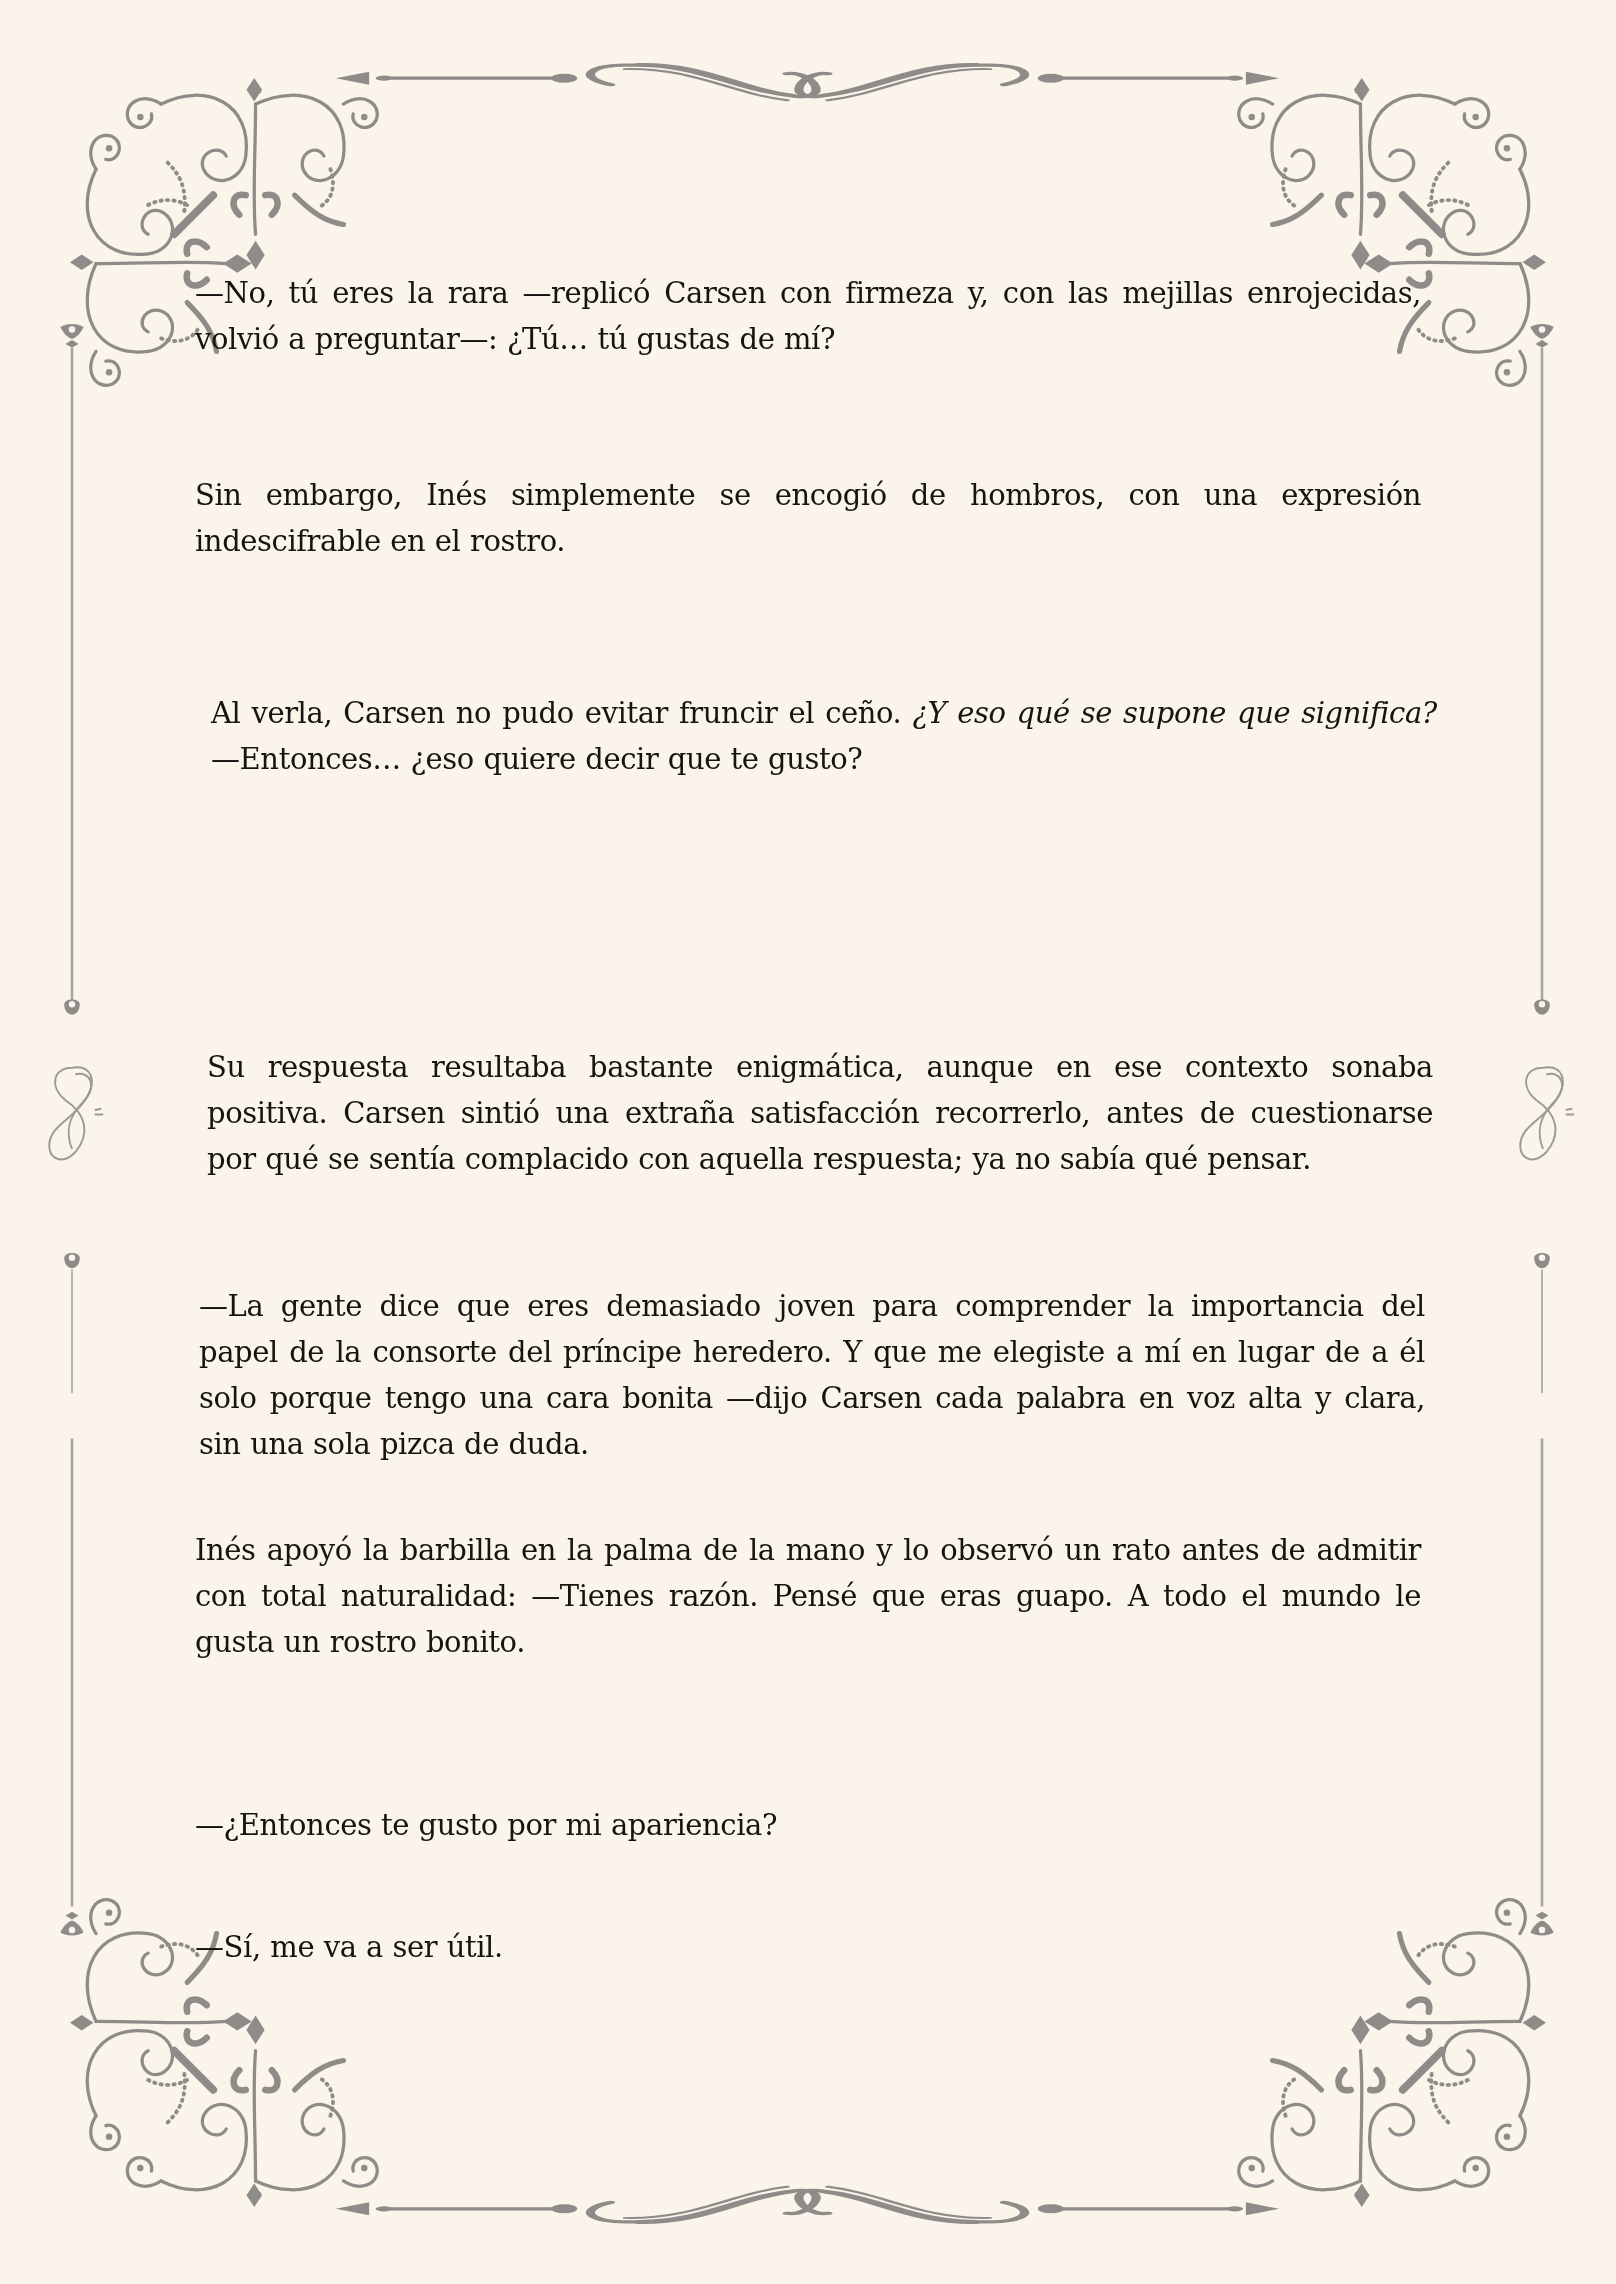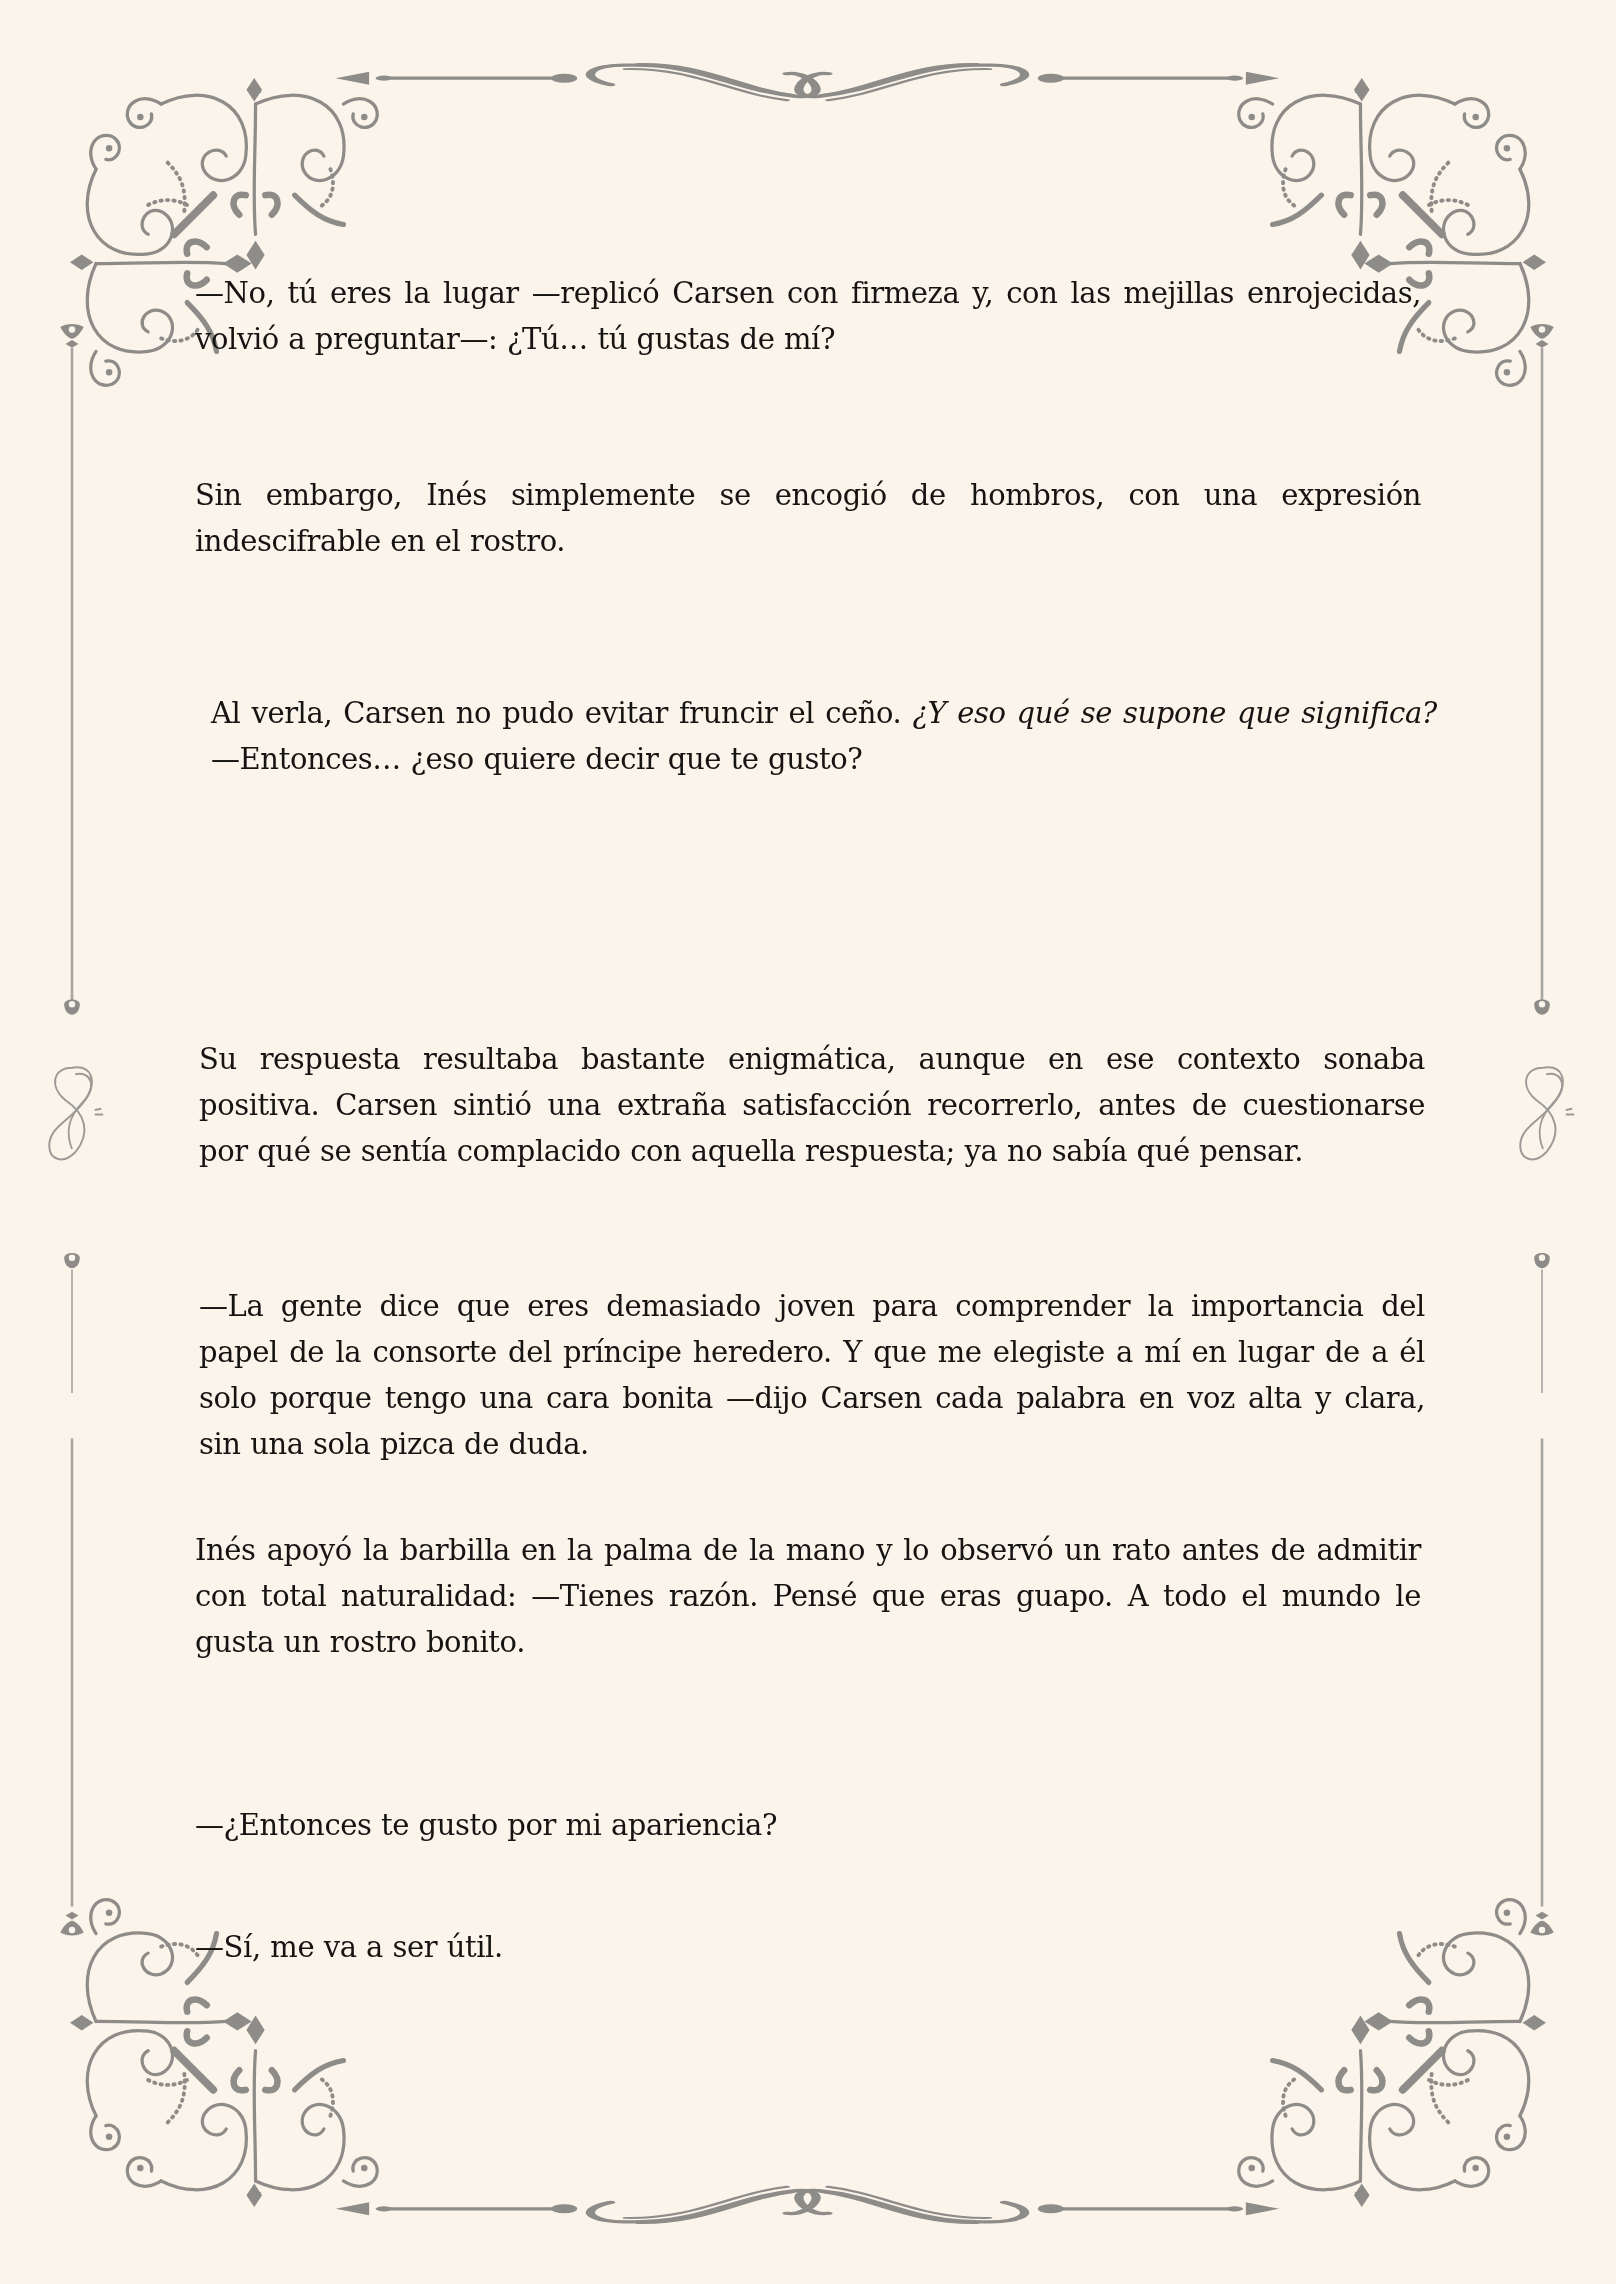--- a/index.html
+++ b/index.html
@@ -179,23 +179,23 @@
           <use href="#finial-top"></use>
         </g>
     </svg>
   </div>
   <div class="ornament" style="left:1517px; top:1061px;">
     <svg width="65" height="111" viewBox="0 0 100 170">
         <use href="#infinity-knot"></use>
       </svg>
   </div>
 
-  <p class="text-block" style="top:270px; margin:0;">—No, tú eres la lugar —replicó Carsen con firmeza y, con las mejillas enrojecidas, volvió a preguntar—: ¿Tú… tú gustas de mí?</p>
+  <p class="text-block" style="top:270px; margin:0;">—No, tú eres la rara —replicó Carsen con firmeza y, con las mejillas enrojecidas, volvió a preguntar—: ¿Tú… tú gustas de mí?</p>
   <p class="text-block" style="top:472px; margin:0;">Sin embargo, Inés simplemente se encogió de hombros, con una expresión indescifrable en el rostro.</p>
   <p class="text-block" style="top:674px; margin:16px;"><span>Al verla, Carsen no pudo evitar fruncir el ceño. </span><em>¿Y eso qué se supone que significa?</em> <span>—Entonces… ¿eso quiere decir que te gusto?</span></p>
-  <p class="text-block" style="top:1032px; margin:4px;">Su respuesta resultaba bastante enigmática, aunque en ese contexto sonaba positiva. Carsen sintió una extraña satisfacción recorrerlo, antes de cuestionarse por qué se sentía complacido con aquella respuesta; ya no sabía qué pensar.</p>
+  <p class="text-block" style="top:1032px; margin:12px;">Su respuesta resultaba bastante enigmática, aunque en ese contexto sonaba positiva. Carsen sintió una extraña satisfacción recorrerlo, antes de cuestionarse por qué se sentía complacido con aquella respuesta; ya no sabía qué pensar.</p>
   <p class="text-block" style="top:1279px; margin:4px;">—La gente dice que eres demasiado joven para comprender la importancia del papel de la consorte del príncipe heredero. Y que me elegiste a mí en lugar de a él solo porque tengo una cara bonita —dijo Carsen cada palabra en voz alta y clara, sin una sola pizca de duda.</p>
   <p class="text-block" style="top:1527px; margin:0;">Inés apoyó la barbilla en la palma de la mano y lo observó un rato antes de admitir con total naturalidad: —Tienes razón. Pensé que eras guapo. A todo el mundo le gusta un rostro bonito.</p>
   <p class="text-block" style="top:1802px; margin:0;">—¿Entonces te gusto por mi apariencia?</p>
   <p class="text-block" style="top:1924px; margin:0;">—Sí, me va a ser útil.</p>
 
 </div>
 
 
 </body></html>

